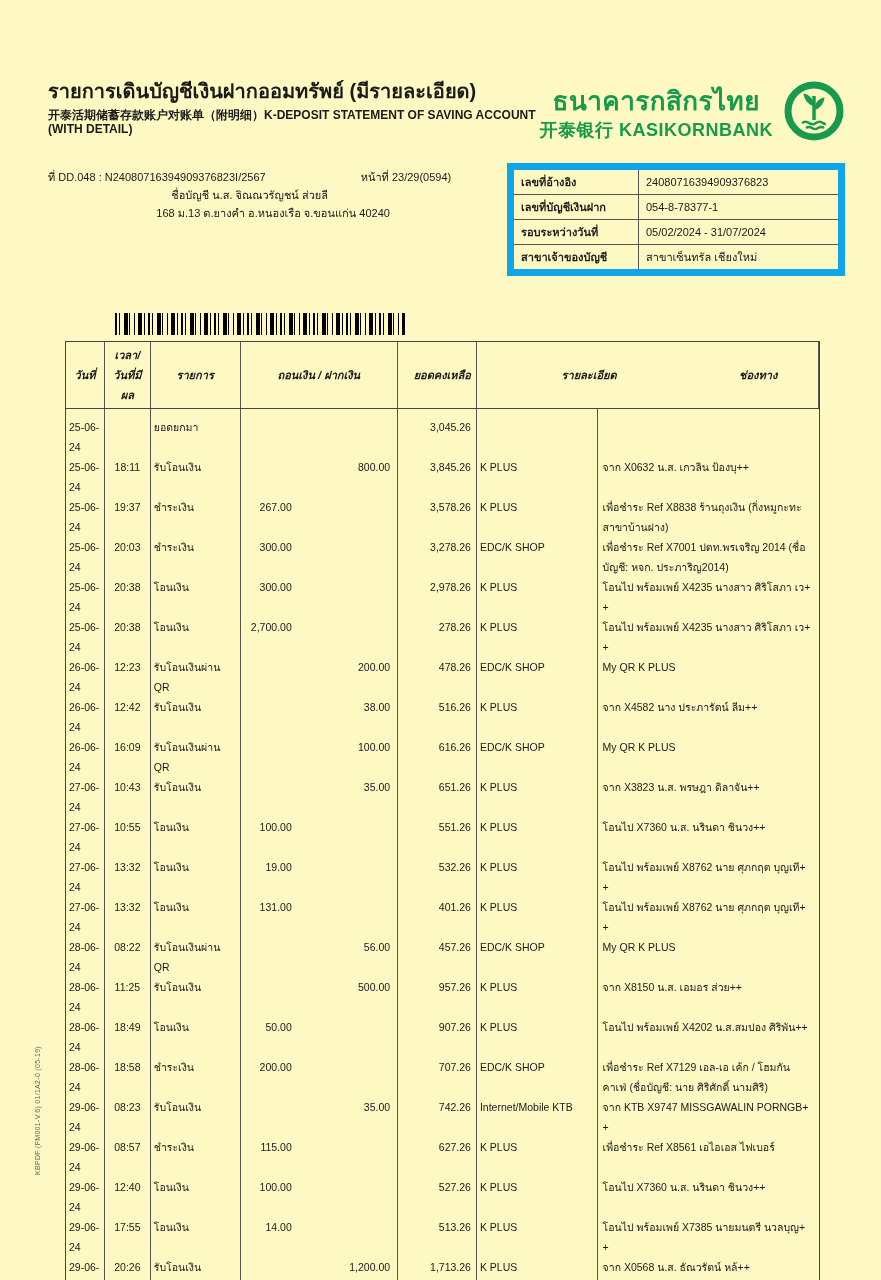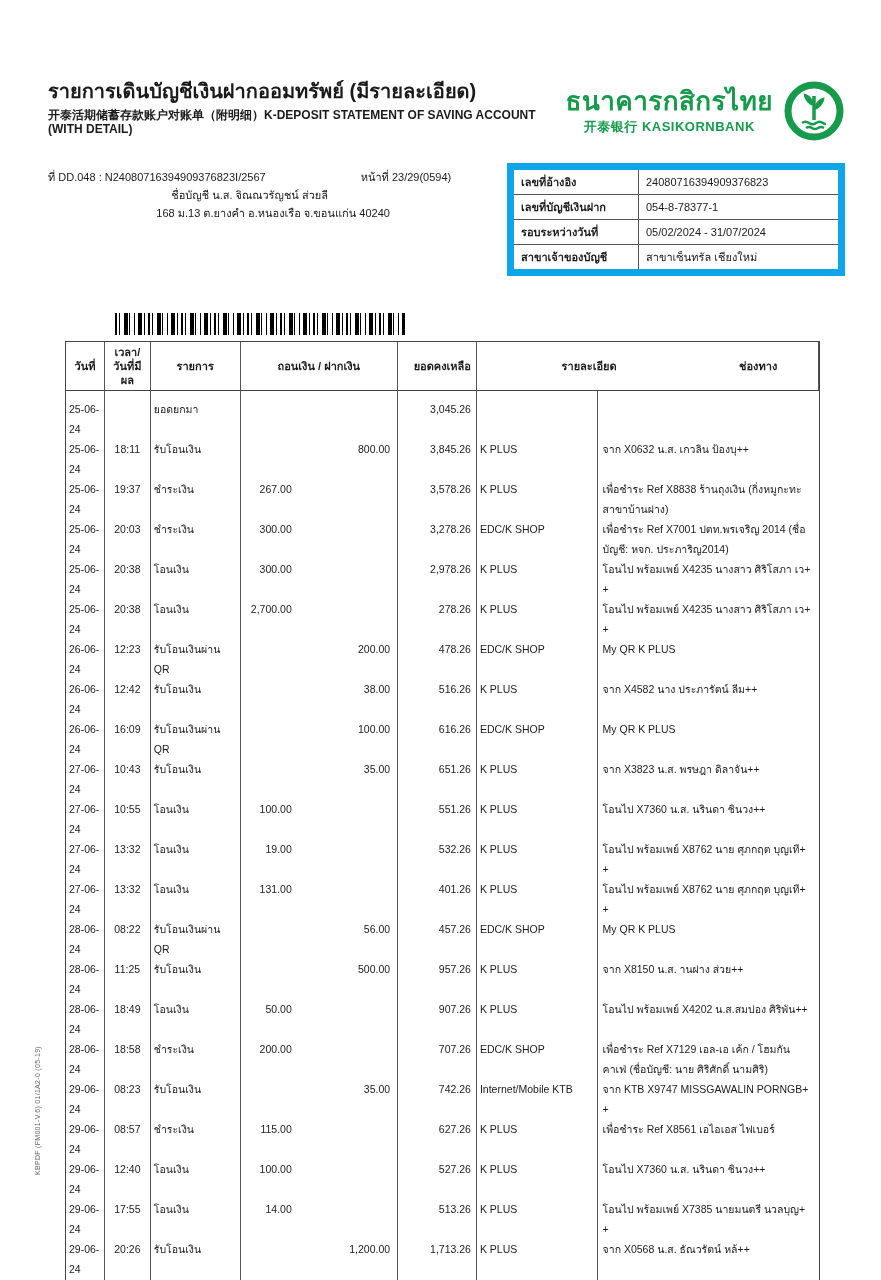--- a/index.html
+++ b/index.html
@@ -1,34 +1,34 @@
 <!DOCTYPE html>
 <html><head>
 <meta charset="utf-8">
 <style>
   html,body{margin:0;padding:0;background:#e8e8e8;}
   .page{
     position:relative;
     width:881px;height:1280px;
     margin:0 auto;
-    background:#ffffff;
+    background:#fef9c3;
     font-family:"Liberation Sans","DejaVu Sans",sans-serif;
     color:#1a1a1a;
     box-sizing:border-box;
     padding:78px 36px 0 48px;
     overflow:hidden;
   }
   
   .title-block{width:520px;}
   .doc-title{font-size:20px;font-weight:bold;margin:0 0 4px 0;line-height:26px;}
   .doc-subtitle{font-size:12px;font-weight:bold;line-height:14px;}
-  .logo{position:absolute;top:80px;right:36px;display:flex;align-items:center;gap:10px;}
+  .logo{position:absolute;top:80px;right:36px;display:flex;align-items:flex-end;gap:10px;}
   .logo-text{text-align:center;}
   .logo-thai{font-size:26px;font-weight:bold;color:#179a4c;line-height:30px;letter-spacing:0.5px;}
-  .logo-sub{font-size:13px;font-weight:bold;color:#179a4c;margin-top:2px;letter-spacing:0.5px;}
+  .logo-sub{font-size:18px;font-weight:bold;color:#179a4c;margin-top:2px;letter-spacing:0.5px;}
   
   .meta-row{display:flex;justify-content:space-between;margin-top:32px;}
   .meta-left{font-size:11px;line-height:18px;text-align:center;}
   .meta-docline{display:flex;gap:95px;}
   .meta-address{padding-left:47px;}
   .info-box{width:338px;border:7px solid #0ea5e9;border-collapse:collapse;margin-top:-5px;}
   .info-box td{border:1px solid #555;font-size:11px;padding:3px 7px;height:14px;}
   .info-box td.lbl{font-weight:bold;width:110px;}
   
   .barcode{
@@ -36,21 +36,21 @@
     width:290px;height:22px;
     background:
       repeating-linear-gradient(90deg,#000 0 2px,transparent 2px 4px,#000 4px 5px,transparent 5px 9px,#000 9px 13px,transparent 13px 14px,#000 14px 15px,transparent 15px 19px,#000 19px 20px,transparent 20px 23px,#000 23px 27px,transparent 27px 29px,#000 29px 30px,transparent 30px 33px);
   }
   
   .stmt-table{margin-left:17px;width:755px;border:1px solid #444;box-sizing:border-box;}
   .thead{display:flex;border-bottom:1px solid #444;}
   .th{
     box-sizing:border-box;display:flex;flex-direction:column;justify-content:center;
     text-align:center;font-size:11px;font-weight:bold;min-height:47px;
-    padding:3px 2px;white-space:pre-line;line-height:14px;border-right:1px solid #555;
+    padding:3px 2px;white-space:pre-line;line-height:20px;border-right:1px solid #555;font-style:italic;
   }
   .tbody{display:block;}
   .trow{display:flex;align-items:stretch;}
   .c{box-sizing:border-box;font-size:10.5px;line-height:20px;border-right:1px solid #555;padding:0 3px;}
   .trow:first-child > .c{padding-top:8px;}
   .trow:last-child > .c{padding-bottom:12px;}
   .c1{width:39px;}
   .c2{width:46px;text-align:center;}
   .c3{width:90px;}
   .c4{width:158px;display:flex;}
@@ -343,21 +343,21 @@
           <div class="c c1">28-06-24</div>
           <div class="c c2">11:25</div>
           <div class="c c3">รับโอนเงิน</div>
           <div class="c c4">
             <span class="wd"></span>
             <span class="dep">500.00</span>
           </div>
           <div class="c c5">957.26</div>
           <div class="c c6">K PLUS</div>
           <div class="c c7">
-            <div>จาก X8150 น.ส. านฝาง ส่วย++</div>
+            <div>จาก X8150 น.ส. เอมอร ส่วย++</div>
           </div>
         </div>
         <div class="trow">
           <div class="c c1">28-06-24</div>
           <div class="c c2">18:49</div>
           <div class="c c3">โอนเงิน</div>
           <div class="c c4">
             <span class="wd">50.00</span>
             <span class="dep"></span>
           </div>

